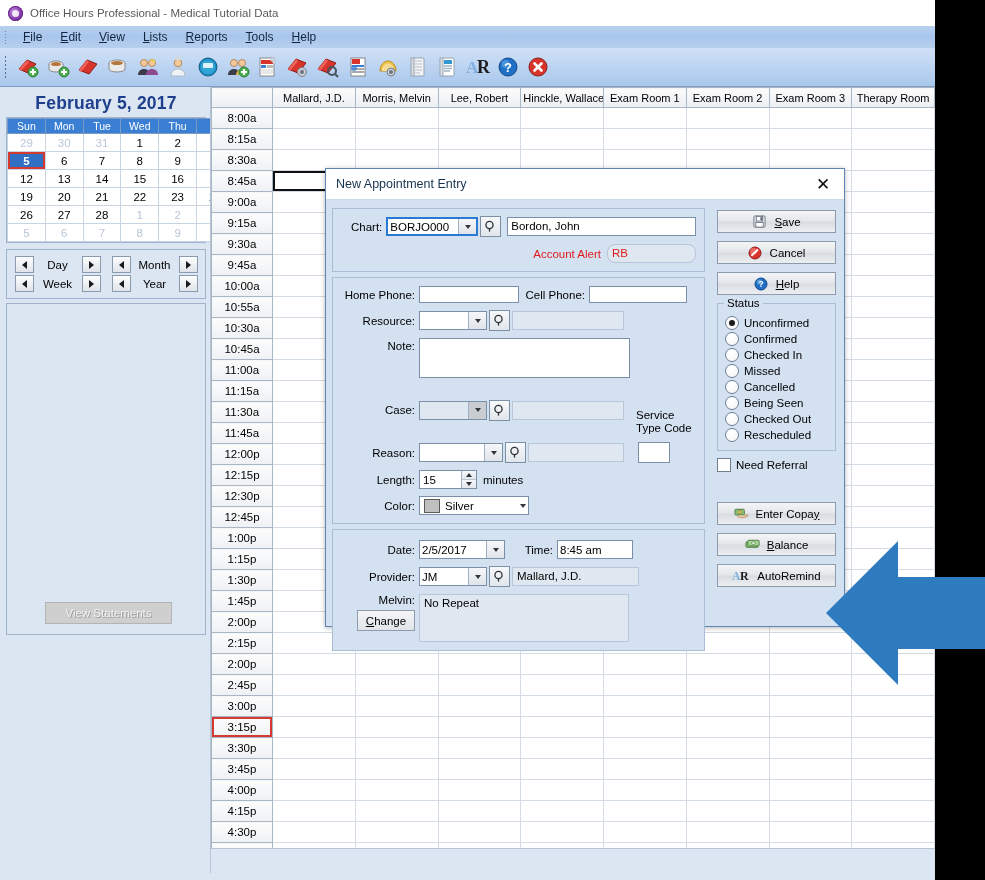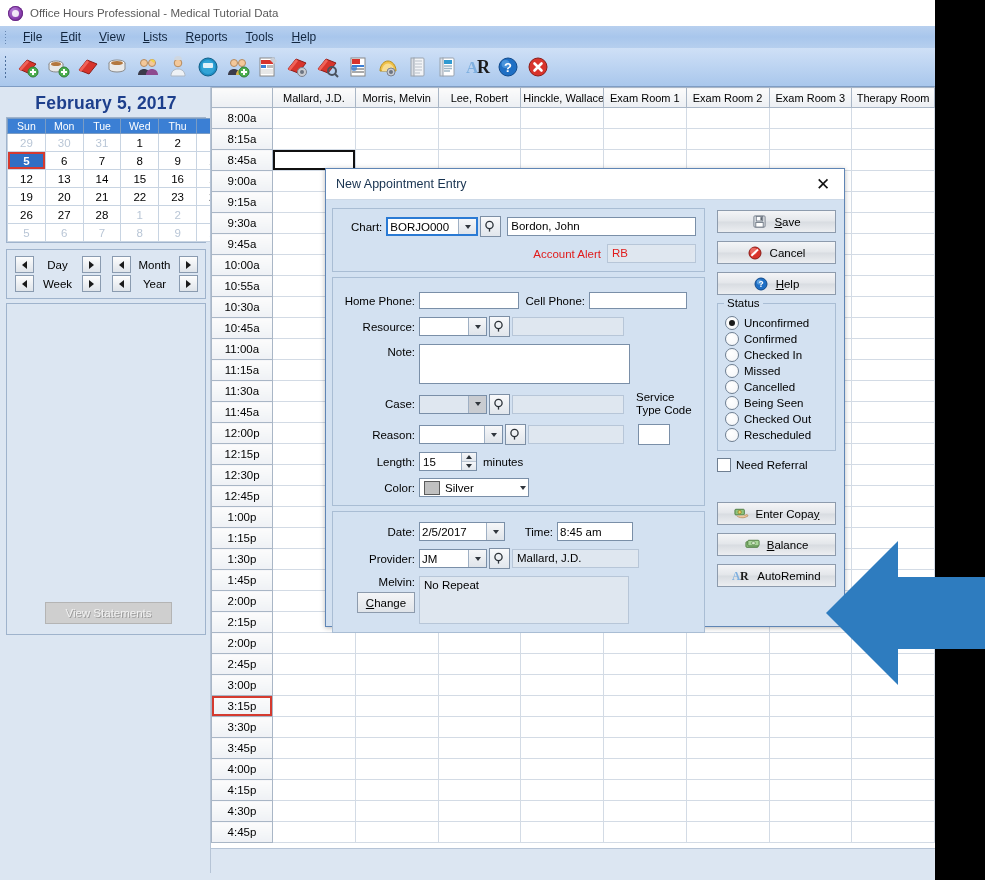--- a/index.html
+++ b/index.html
@@ -199,21 +199,21 @@
   .lupe{
     width:19px;height:19px;margin-left:2px;flex:none;
     border:1px solid #7d8fa5;background:linear-gradient(to bottom,#f8f9fb,#e1e6ec);
     display:flex;align-items:center;justify-content:center;cursor:default;
   }
   .rdonly{
     background:#dfe7f0;border:1px solid #b7c6d8;height:19px;box-sizing:border-box;
     font-size:11.5px;padding:2px 4px;color:#000;white-space:nowrap;overflow:hidden;
   }
   .alert-lbl{color:#e01b1b;font-size:11.5px;}
-  .alert-val{color:#e01b1b;}
+  .alert-val{color:#e01b1b;border-radius:8px;}
   textarea.note{
     border:1px solid #7a8fa8;background:#fff;width:211px;height:40px;resize:none;
     font-family:"Liberation Sans", sans-serif;font-size:11.5px;outline:none;
     box-sizing:border-box;
   }
   .spin{display:flex;height:19px;border:1px solid #7a8fa8;background:#fff;width:58px;box-sizing:border-box;}
   .spin input{border:0;outline:none;width:100%;font-size:11.5px;padding:0 3px;
     font-family:"Liberation Sans", sans-serif;color:#000;}
   .spinb{width:14px;border-left:1px solid #9fb0c4;display:flex;flex-direction:column;flex:none;}
   .spinb div{
@@ -222,21 +222,21 @@
   }
   .spinb div:first-child{border-bottom:1px solid #bcc6d2;}
   .tri-up{width:0;height:0;border-left:3px solid transparent;border-right:3px solid transparent;border-bottom:4px solid #2b3137;}
   .tri-dn{width:0;height:0;border-left:3px solid transparent;border-right:3px solid transparent;border-top:4px solid #2b3137;}
   .colorsel{
     display:flex;align-items:center;height:19px;width:110px;border:1px solid #7a8fa8;
     background:#fff;box-sizing:border-box;padding:0 2px;
   }
   .swatch{width:14px;height:12px;background:#c0c0c0;border:1px solid #5b5b5b;margin:0 5px 0 2px;flex:none;}
   .colorsel .nm{flex:1;font-size:11.5px;}
-  .stc-lbl{font-size:11.5px;line-height:13px;color:#000;}
+  .stc-lbl{font-size:11.5px;line-height:13px;color:#000;margin-top:24px;}
   
   .btn{
     width:100%;height:23px;border:1px solid #8d9bad;
     background:linear-gradient(to bottom,#f4f5f7 0%,#e3e6ea 48%,#d8dce1 52%,#eceef1 100%);
     display:flex;align-items:center;justify-content:center;gap:7px;
     font-size:11.5px;color:#000;cursor:default;margin-bottom:8px;box-sizing:border-box;
   }
   .btn u{text-decoration:underline;}
   .btn .bi{width:15px;height:15px;flex:none;display:flex;align-items:center;justify-content:center;}
   .statusbox{
@@ -586,20 +586,31 @@
               <td class="cell"></td>
               <td class="cell"></td>
               <td class="cell"></td>
               <td class="cell"></td>
               <td class="cell"></td>
               <td class="cell"></td>
               <td class="cell"></td>
               <td class="cell"></td>
             </tr>
             <tr>
+              <td class="tlab">8:30a</td>
+              <td class="cell"></td>
+              <td class="cell"></td>
+              <td class="cell"></td>
+              <td class="cell"></td>
+              <td class="cell"></td>
+              <td class="cell"></td>
+              <td class="cell"></td>
+              <td class="cell"></td>
+            </tr>
+            <tr>
               <td class="tlab">8:45a</td>
               <td class="cell cursel"></td>
               <td class="cell"></td>
               <td class="cell"></td>
               <td class="cell"></td>
               <td class="cell"></td>
               <td class="cell"></td>
               <td class="cell"></td>
               <td class="cell"></td>
             </tr>
@@ -987,21 +998,21 @@
                 </svg>
             </div>
             <div class="fakein" style="width:205px;height:19px;margin-left:6px;line-height:17px;padding:0 3px;">Bordon, John</div>
           </div>
           <div class="frow" style="margin-bottom:0;justify-content:flex-end;">
             <div class="alert-lbl">Account Alert</div>
             <div class="rdonly alert-val" style="width:89px;margin-left:6px;">RB</div>
           </div>
         </div>
 
-        <div class="panel" style="padding-top:14px;">
+        <div class="panel" style="padding-top:8px;">
           <div class="frow">
             <div class="flbl" style="width:74px">Home Phone:</div>
             <input class="tb" style="width: 100px;" value="">
             <div class="flbl" style="width:66px">Cell Phone:</div>
             <input class="tb" style="width: 98px;" value="">
           </div>
 
           <div class="frow">
             <div class="flbl" style="width:74px">Resource:</div>
             <div class="cmb" style="width:68px">

